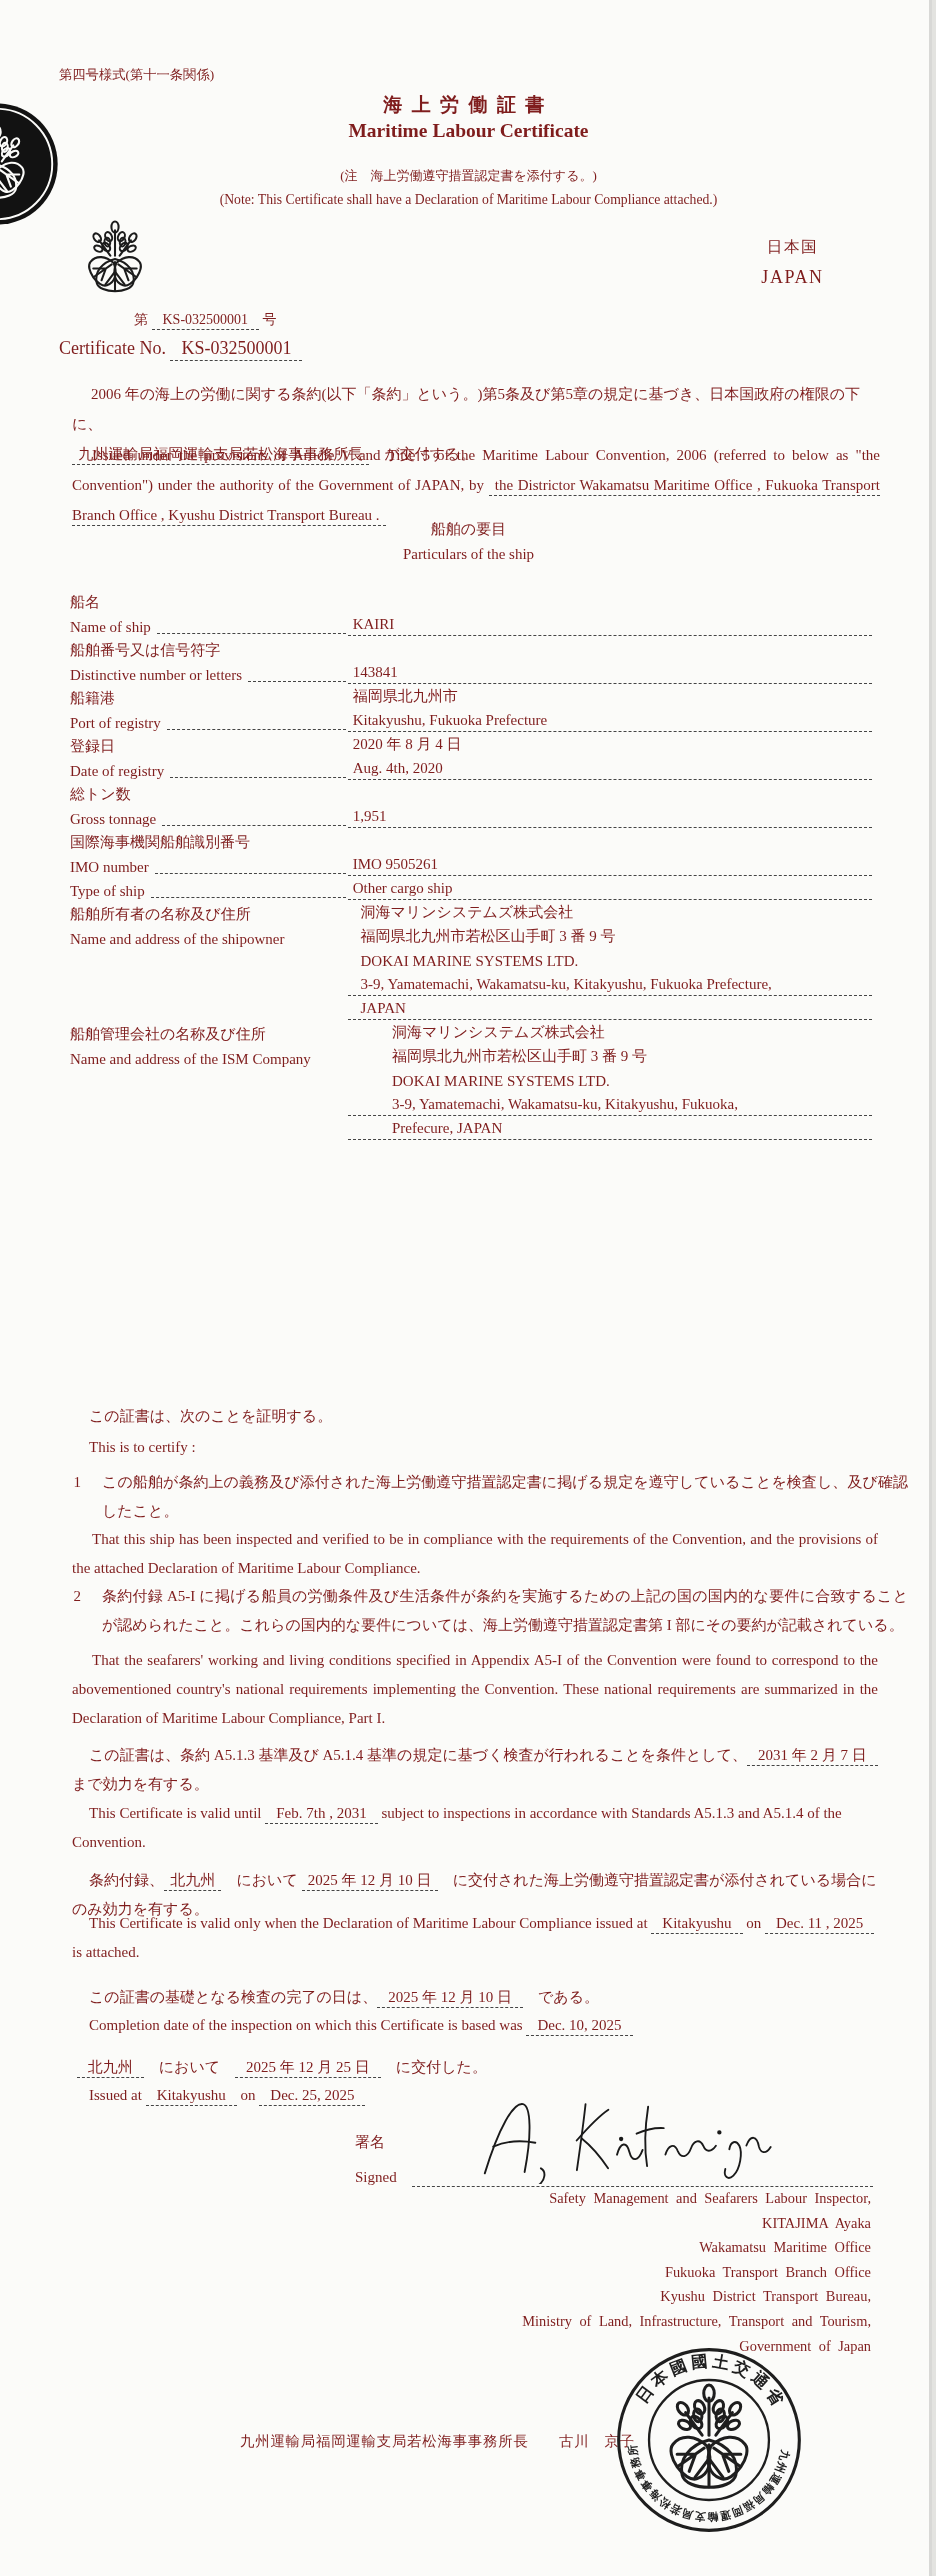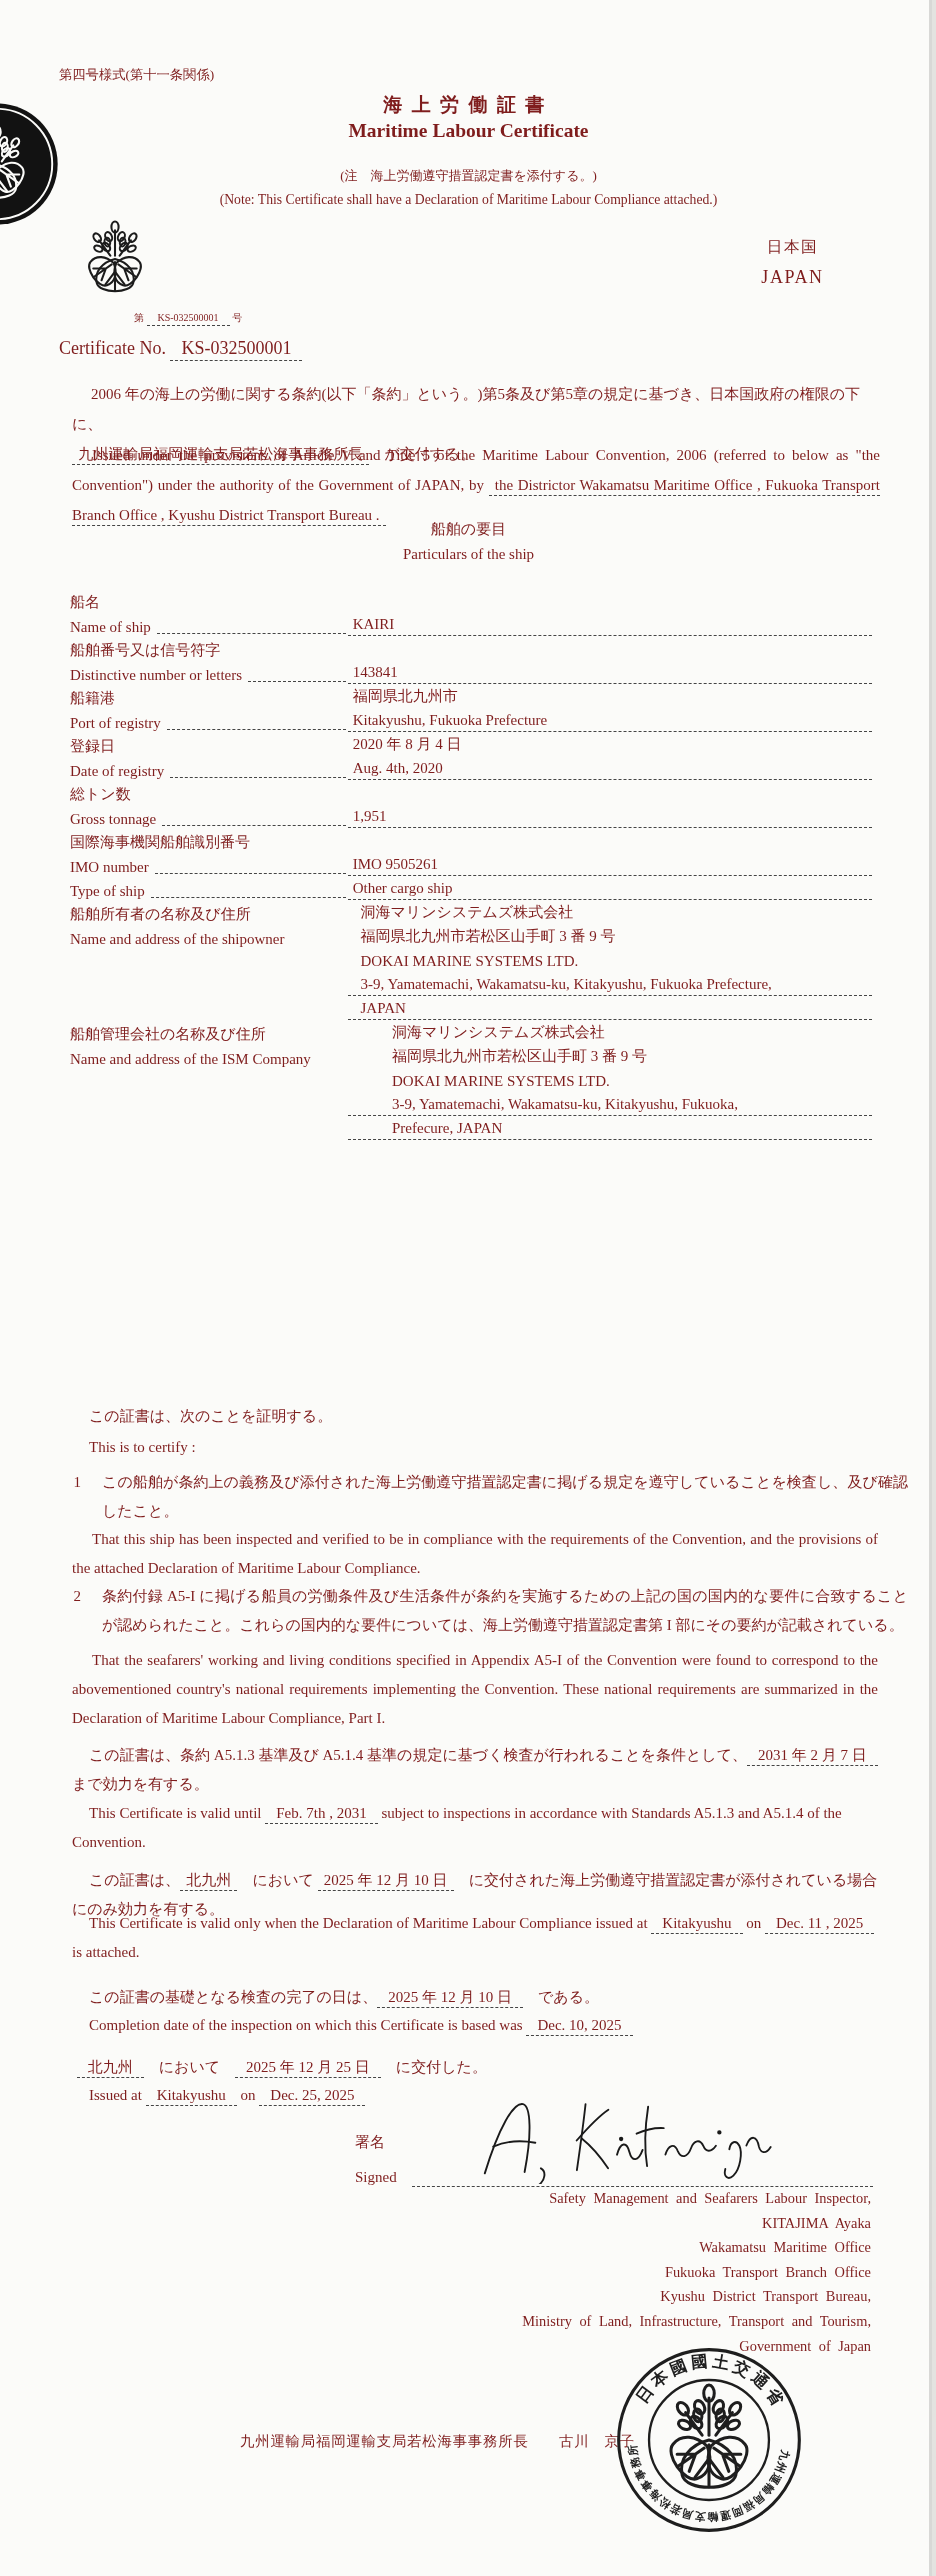--- a/index.html
+++ b/index.html
@@ -14,21 +14,21 @@
   #title-ja{top:92px;font-size:19px;letter-spacing:9.4px;font-weight:bold;}
   #title-en{top:120px;font-size:19.5px;font-weight:bold;}
   #note-ja{top:167px;font-size:13px;}
   #note-en{top:192px;font-size:13.7px;}
   #emblem-disc{left:-66px;top:101px;}
   #emblem-crest{left:72px;top:220px;}
   #country{left:726px;top:237px;width:133px;text-align:center;}
   #country-ja{font-size:15.6px;letter-spacing:1.6px;}
   #country-en{font-size:18px;letter-spacing:1.6px;margin-top:9.4px;}
 
-  #certno-ja{left:134px;top:311px;font-size:10px;}
+  #certno-ja{left:134px;top:311px;font-size:14px;}
   #certno-en{left:59px;top:338px;font-size:18px;}
   .blank{border-bottom:1.6px dashed #454545;padding:0 11px 1.6px 11px;}
   .blank.tight{padding:0 6.2px 1.6px 6.2px;}
 
   #issue-ja{left:72px;top:379px;width:808px;font-size:15px;line-height:30px;}
   #issue-ja .ind{text-indent:19px;}
   #issue-en{left:72px;top:440px;width:808px;font-size:15px;line-height:30px;text-align:justify;text-indent:20px;}
 
   #part-head-ja{top:520px;font-size:15px;}
   #part-head-en{top:546px;font-size:15px;}
@@ -279,21 +279,21 @@
     <div class="c-item2-en">That the seafarers' working and living conditions specified in Appendix A5-I of the Convention were found to correspond to the abovementioned country's national requirements implementing the Convention. These national requirements are summarized in the Declaration of Maritime Labour Compliance, Part I.</div>
 
     <div class="v-until-ja">
       <span>この証書は、条約 A5.1.3 基準及び A5.1.4 基準の規定に基づく検査が行われることを条件として、</span><span class="blank">2031 年 2 月 7 日</span><span>まで効力を有する。</span>
     </div>
     <div class="v-until-en">
       <span>This Certificate is valid until </span><span class="blank">Feb. 7th , 2031</span><span> subject to inspections in accordance with Standards A5.1.3 and A5.1.4 of the Convention.</span>
     </div>
 
     <div class="v-only-ja">
-      <span>この証書は、</span><span class="blank tight">北九州</span><span>　において </span><span class="blank tight">2025 年 12 月 10 日</span><span>　に交付された海上労働遵守措置認定書が添付されている場合にのみ効力を有する。</span>
+      <span>条約付録、</span><span class="blank tight">北九州</span><span>　において </span><span class="blank tight">2025 年 12 月 10 日</span><span>　に交付された海上労働遵守措置認定書が添付されている場合にのみ効力を有する。</span>
     </div>
     <div class="v-only-en">
       <span>This Certificate is valid only when the Declaration of Maritime Labour Compliance issued at </span><span class="blank">Kitakyushu</span><span> on </span><span class="blank">Dec. 11 , 2025</span><span> is attached.</span>
     </div>
 
     <div class="v-comp-ja">
       <span>この証書の基礎となる検査の完了の日は、</span><span class="blank">2025 年 12 月 10 日</span><span>　である。</span>
     </div>
     <div class="v-comp-en">
       <span>Completion date of the inspection on which this Certificate is based was </span><span class="blank">Dec. 10, 2025</span>

